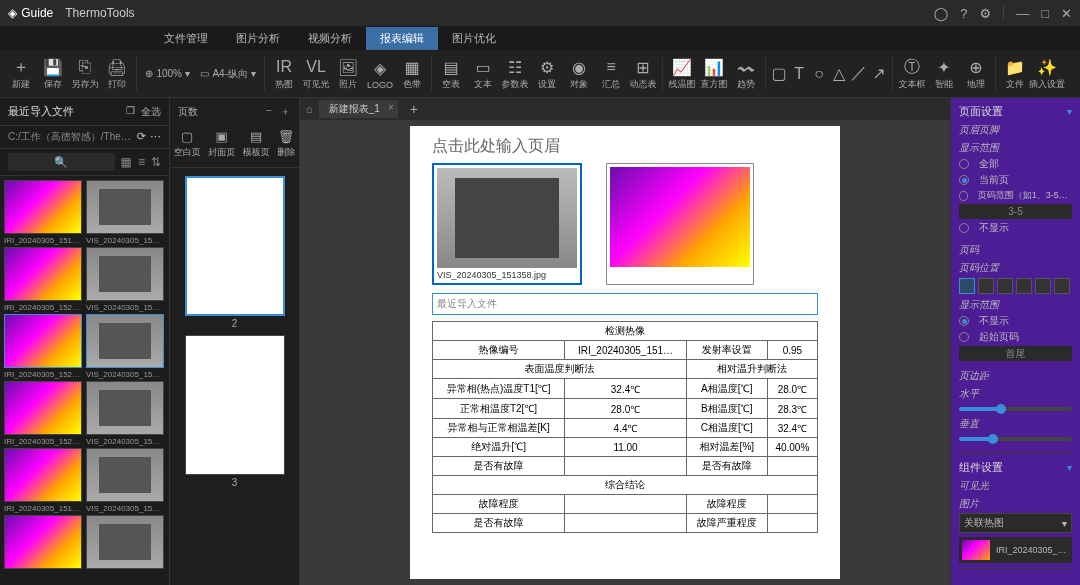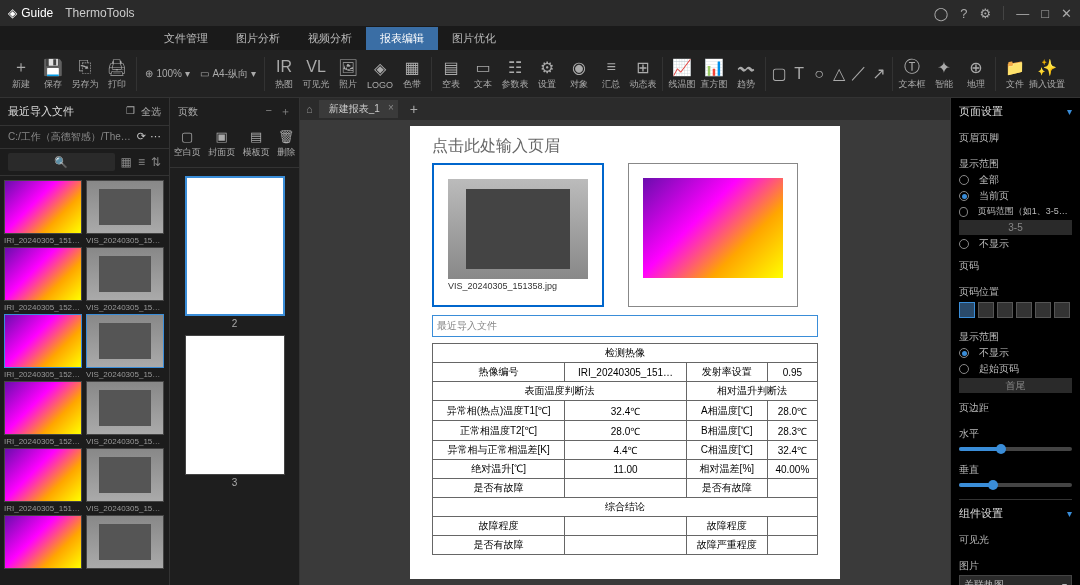--- a/index.html
+++ b/index.html
@@ -65,37 +65,37 @@
 
 .center { flex:1; background:#3a3a3a; display:flex;flex-direction:column; }
 .center-tabs { height:22px; background:#2b2b2b; display:flex; align-items:center; padding:0 6px; gap:6px; }
 .center-tabs .ct { background:#3a3a3a; padding:2px 18px 2px 10px; font-size:10px; color:#ccc; position:relative; }
 .center-tabs .ct .x { position:absolute; right:4px; top:2px; color:#888; }
 .center-tabs .add { color:#aaa; font-size:14px; padding:0 6px; }
 .doc-wrap { flex:1; overflow:auto; display:flex; justify-content:center; padding:6px 0; }
 .page { width:430px; background:#fff; color:#000; padding:8px 22px 30px; font-size:10px; }
 .page-hdr { text-align:left; color:#666; font-size:16px; padding:2px 0 6px; cursor:text; }
 .imgrow { display:flex; gap:24px; margin-bottom:8px; }
-.imgbox { border:1px solid #3a8dd8; padding:14px; }
+.imgbox { border:1px solid #3a8dd8; padding:3px; }
 .imgbox.sel { border:2px solid #0066cc; }
 .imgbox .im { width:140px; height:100px; }
 .imgbox .im.v { background:linear-gradient(180deg,#bbb,#888); position:relative; }
 .imgbox .im.v::after { content:""; position:absolute; inset:10px 18px; background:#444; }
 .imgbox .im.t { background: linear-gradient(135deg,#6a0dad,#ff00ff 40%,#ffa500 70%,#ffff00); }
 .imgcap { font-size:9px; color:#333; padding-top:2px; }
 .txtin { width:100%; border:1px solid #3a8dd8; padding:3px 4px; font-size:10px; color:#888; margin-bottom:6px; }
 table.rpt { width:100%; border-collapse:collapse; font-size:10px; }
 table.rpt td { border:1px solid #666; padding:2px 4px; text-align:center; height:17px; }
 
 
-.right { width: 130px; background:#000000; border-left:1px solid #333; overflow:auto; padding:0 8px 1px; font-size:10px; }
+.right { width: 130px; background:#4c1d95; border-left:1px solid #333; overflow:auto; padding:0 8px 1px; font-size:10px; }
 .rsec { border-bottom:1px solid #333; padding:6px 0; }
 .rsec .sh { display:flex; justify-content:space-between; align-items:center; color:#ddd; font-size:11px; margin-bottom:4px; }
 .rsec .sh .chev { color:#3a8dd8; font-size:10px; }
-.rlbl { color:#bbb; margin:12px 0 2px; }
+.rlbl { color:#bbb; margin:4px 0 2px;font-style:italic; }
 .rrow { display:flex; align-items:center; gap:10px; margin:2px 0; color:#bbb; }
 .radio { width:10px;height:10px;border:1px solid #888;border-radius:50%;display:inline-flex;align-items:center;justify-content:center; }
 .radio.on::after { content:"";width:5px;height:5px;background:#3a8dd8;border-radius:50%; }
 .rin { width:100%; background:#2a2a2a; border:none; color:#888; padding:2px 4px; font-size:10px; text-align:center; }
 .posgrid { display:flex; gap:3px; margin:3px 0; }
 .posgrid .pb { width:16px;height:16px;background:#333;border:1px solid #555; }
 .posgrid .pb.on { border-color:#3a8dd8; background:#2a4a6a; }
 .slider { position:relative; height:4px; background:#444; border-radius:2px; margin:6px 0; }
 .slider .fill { position:absolute; height:100%; background:#3a8dd8; border-radius:2px; }
 .slider .knob { position:absolute; top:-3px; width:10px;height:10px;background:#3a8dd8;border-radius:50%; }

